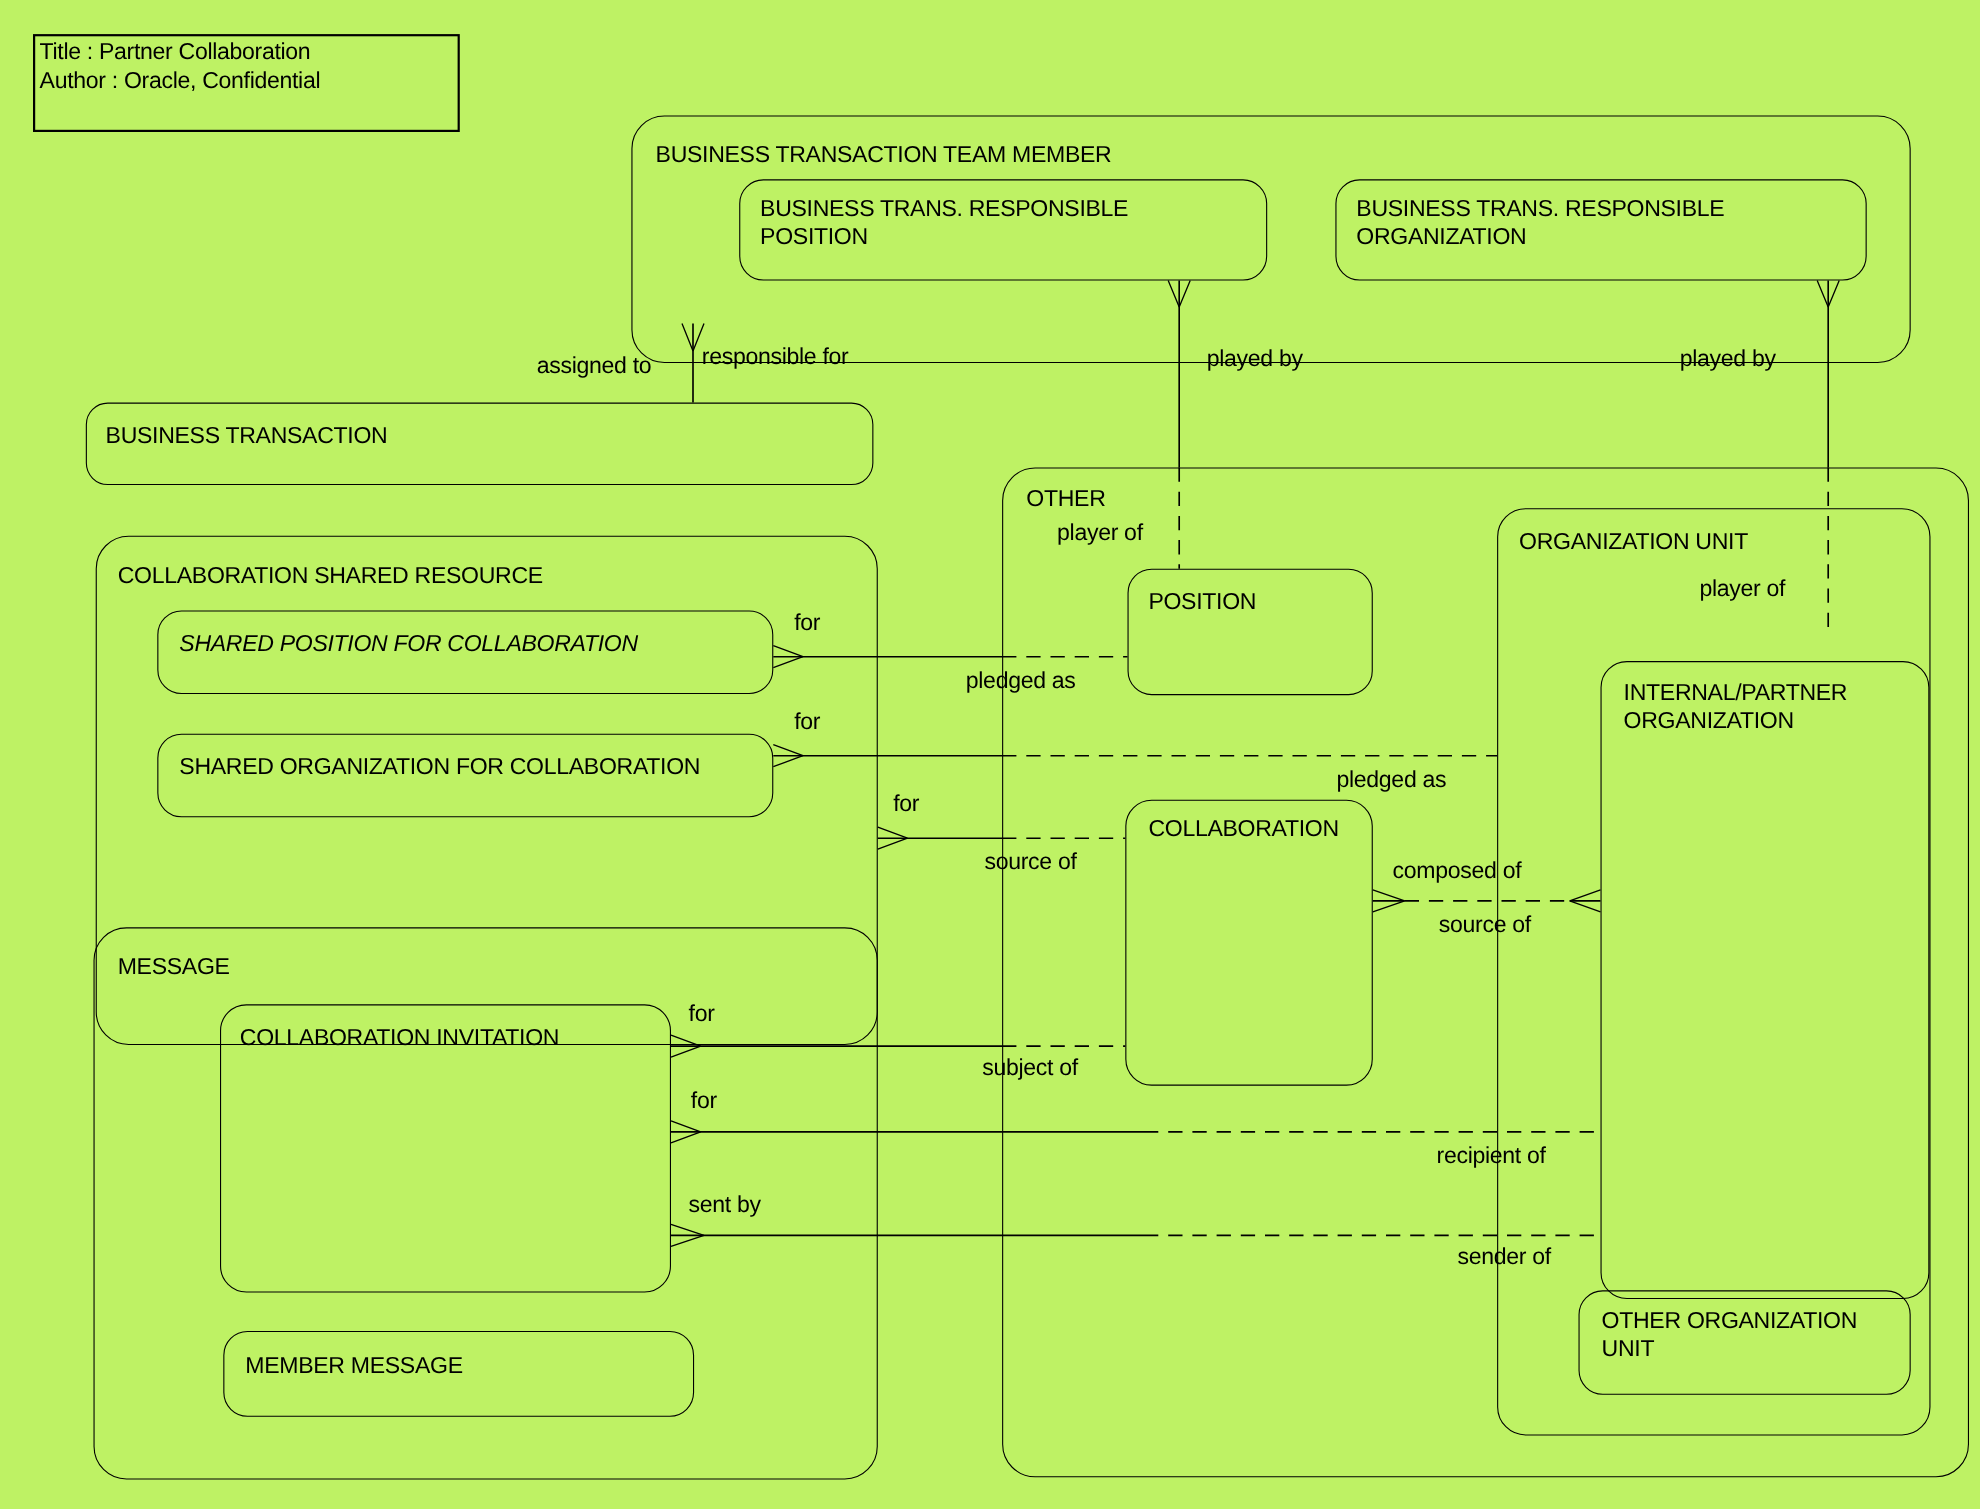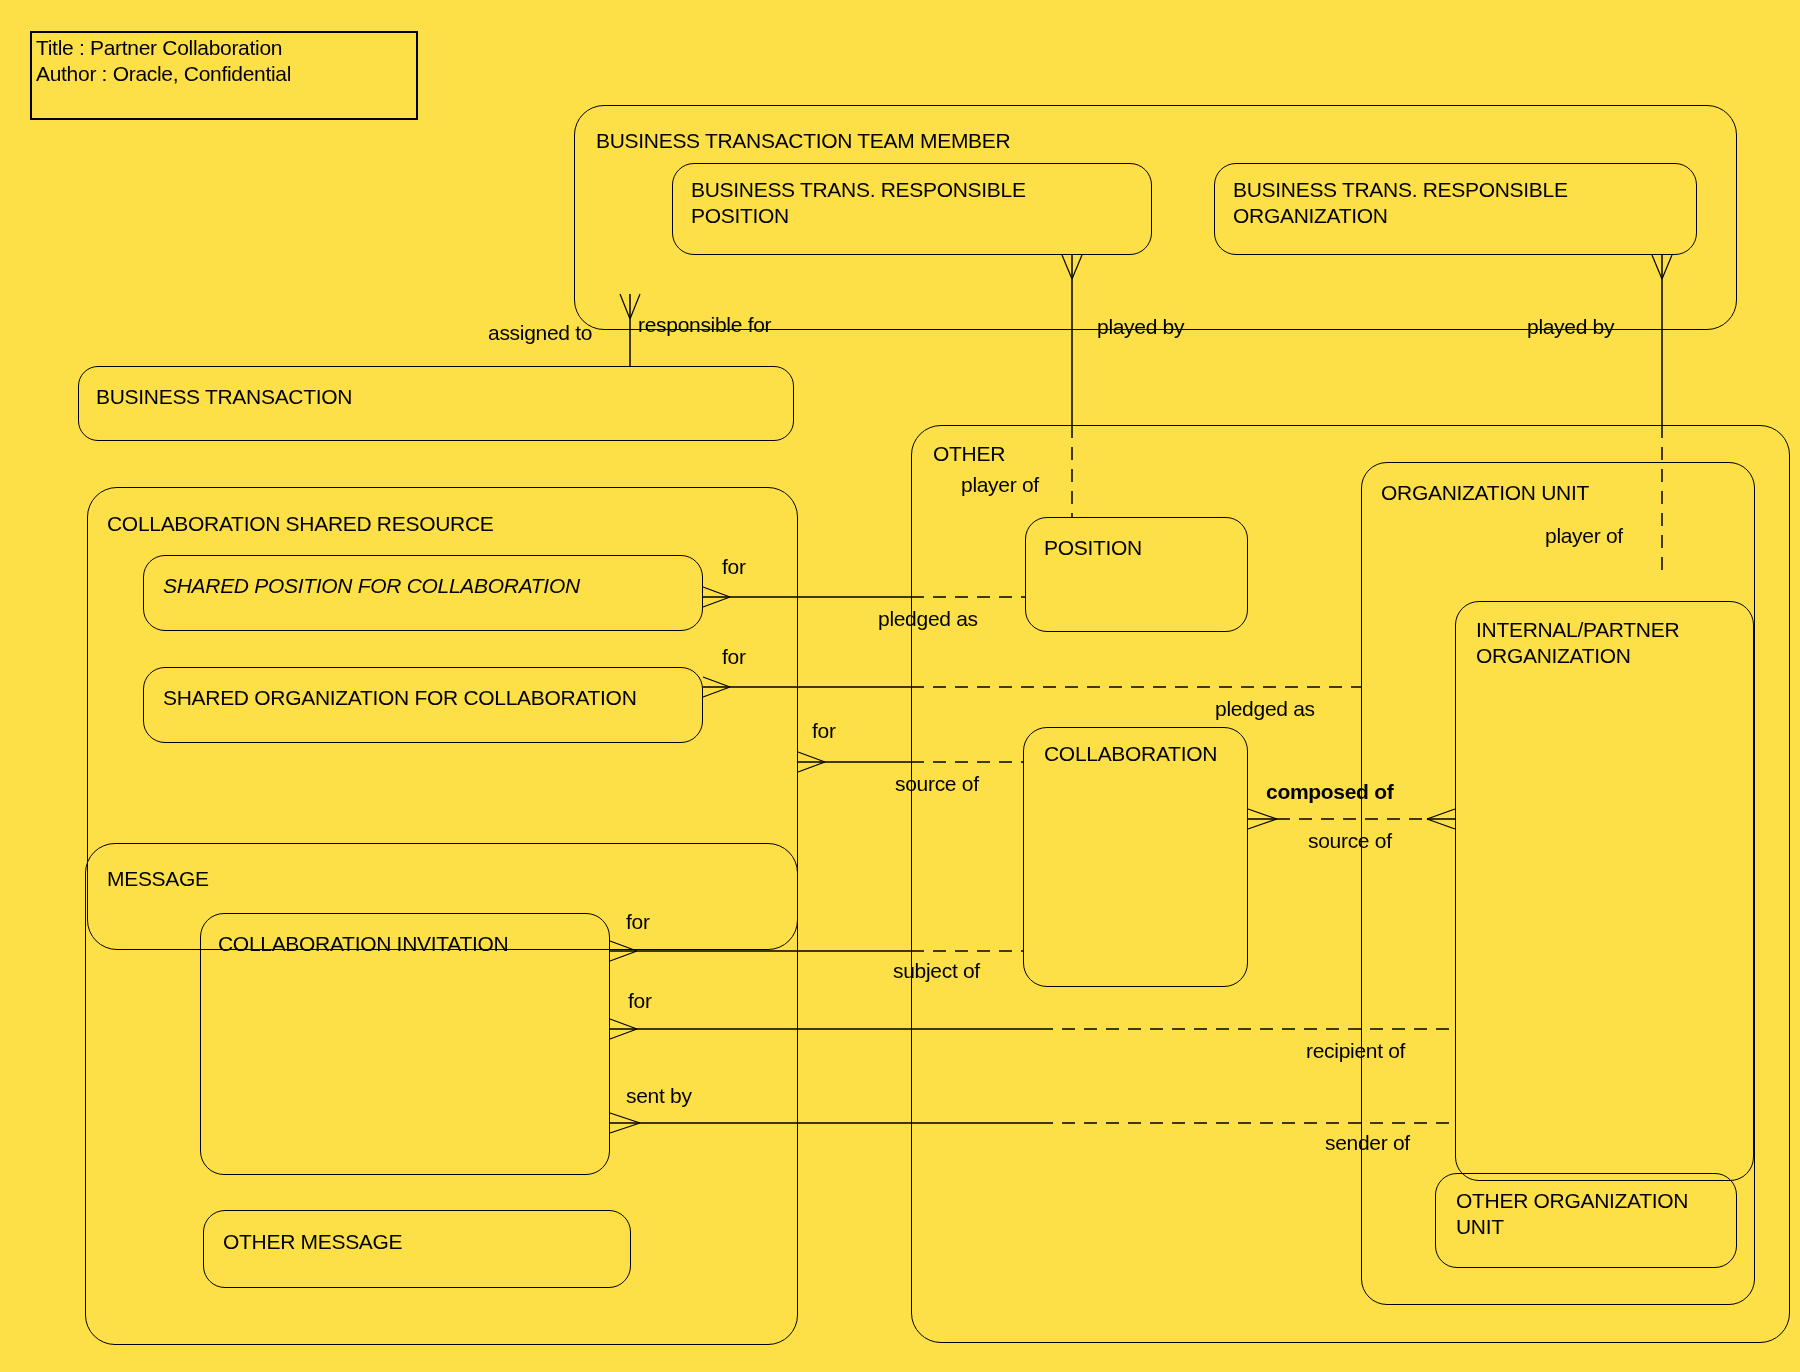--- a/index.html
+++ b/index.html
@@ -1,17 +1,17 @@
 <!DOCTYPE html>
 <html><head>
 <meta charset="utf-8">
 <style>
   html,body{margin:0;padding:0;background:#ffffff;}
   #diagram{
-    position:relative;width:1800px;height:1372px;background:#fde047;
+    position:relative;width:1800px;height:1372px;background:#bef264;
     font-family:"Liberation Sans", sans-serif;color:#000;overflow:hidden;
   }
   .box{
     position:absolute;border:1.6px solid #000;background:transparent;
     box-sizing:border-box;
   }
   .rounded{border-radius:26px;}
   .box-label{
     font-size:21px;line-height:26px;letter-spacing:-0.3px;white-space:pre-line;
   }
@@ -120,21 +120,21 @@
     <div class="box-label" style="padding:17px 0 0 19px;">SHARED ORGANIZATION FOR COLLABORATION</div>
   </div>
 
   <div class="box rounded" style="left:85px;top:843px;width:713px;height:502px;border-radius:30px;">
     <div class="box-label" style="padding:22px 0 0 21px;">MESSAGE</div>
   </div>
   <div class="box rounded" style="left:200px;top:913px;width:410px;height:262px;border-radius:24px;">
     <div class="box-label" style="padding:17px 0 0 17px;">COLLABORATION INVITATION</div>
   </div>
   <div class="box rounded" style="left:203px;top:1210px;width:428px;height:78px;border-radius:22px;">
-    <div class="box-label" style="padding:18px 0 0 19px;">OTHER MESSAGE</div>
+    <div class="box-label" style="padding:18px 0 0 19px;">MEMBER MESSAGE</div>
   </div>
 
   <div class="box rounded" style="left:911px;top:425px;width:879px;height:918px;border-radius:30px;">
     <div class="box-label" style="padding:15px 0 0 21px;">OTHER</div>
   </div>
   <div class="box rounded" style="left:1025px;top:517px;width:223px;height:115px;border-radius:22px;">
     <div class="box-label" style="padding:17px 0 0 18px;">POSITION</div>
   </div>
   <div class="box rounded" style="left:1023px;top:727px;width:225px;height:260px;border-radius:24px;">
     <div class="box-label" style="padding:13px 0 0 20px;">COLLABORATION</div>
@@ -155,21 +155,21 @@
   <div class="lbl" style="left:1097px;top:315px;">played by</div>
   <div class="lbl" style="left:1527px;top:315px;">played by</div>
   <div class="lbl" style="left:961px;top:473px;">player of</div>
   <div class="lbl" style="left:1545px;top:524px;">player of</div>
   <div class="lbl" style="left:722px;top:555px;">for</div>
   <div class="lbl" style="left:878px;top:607px;">pledged as</div>
   <div class="lbl" style="left:722px;top:645px;">for</div>
   <div class="lbl" style="left:1215px;top:697px;">pledged as</div>
   <div class="lbl" style="left:812px;top:719px;">for</div>
   <div class="lbl" style="left:895px;top:772px;">source of</div>
-  <div class="lbl" style="left:1266px;top:780px;font-weight:bold;">composed of</div>
+  <div class="lbl" style="left:1266px;top:780px;">composed of</div>
   <div class="lbl" style="left:1308px;top:829px;">source of</div>
   <div class="lbl" style="left:626px;top:910px;">for</div>
   <div class="lbl" style="left:893px;top:959px;">subject of</div>
   <div class="lbl" style="left:628px;top:989px;">for</div>
   <div class="lbl" style="left:1306px;top:1039px;">recipient of</div>
   <div class="lbl" style="left:626px;top:1084px;">sent by</div>
   <div class="lbl" style="left:1325px;top:1131px;">sender of</div>
 
 </div>
 

